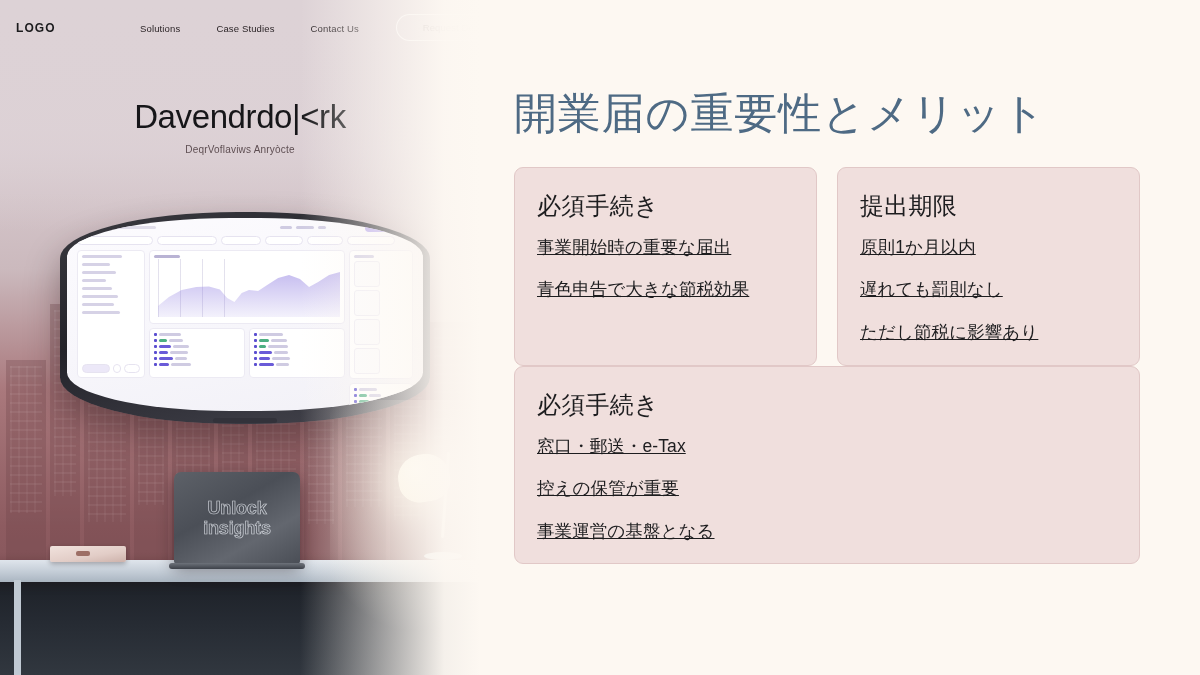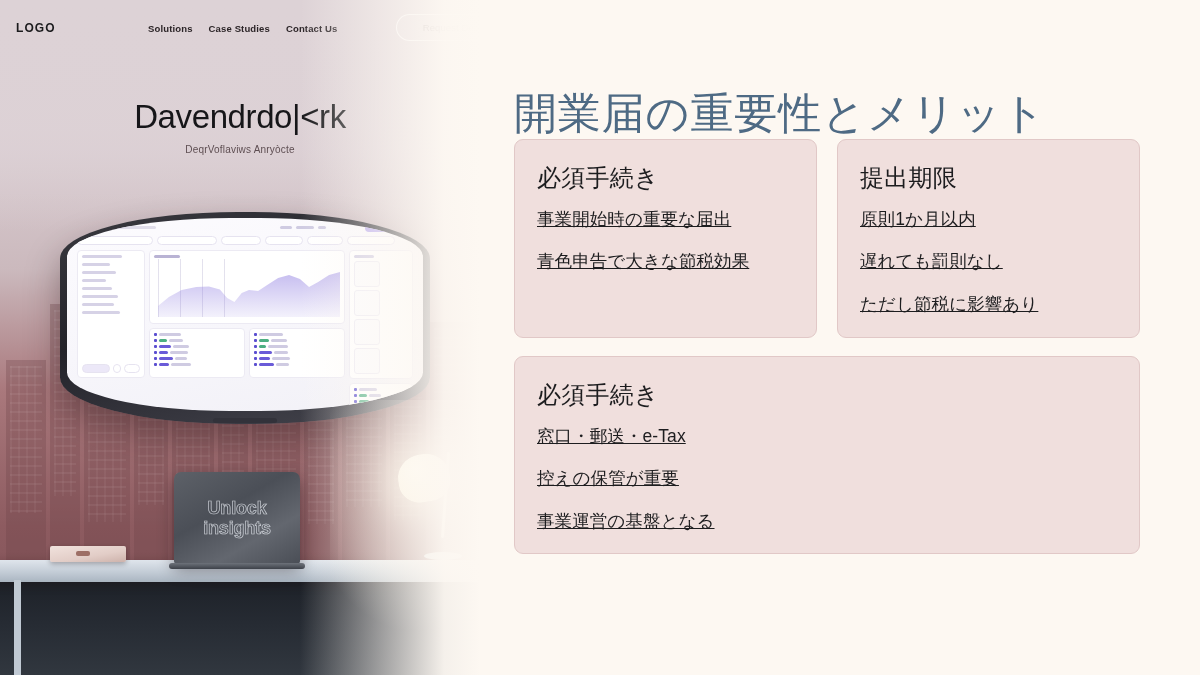--- a/index.html
+++ b/index.html
@@ -33,21 +33,21 @@
   
   .top-wash{
     position:absolute; left:0; top:0; width:480px; height:230px;
     background:linear-gradient(180deg,#ddd2d6 0%,rgba(221,210,214,.85) 55%,rgba(221,210,214,0) 100%);
     z-index:3;
   }
 
   
   .nav { position:absolute; top:0; left:0; width:480px; height:56px; display:flex; align-items:center; z-index:6; }
   .logo { position:absolute; left:16px; font-size:12px; font-weight:700; letter-spacing:.09em; color:#1b1b1d; }
-  .nav-links { position:absolute; left:148px; display:flex; gap:16px;font-weight:bold; }
+  .nav-links { position:absolute; left:140px; display:flex; gap:36px; }
   .nav-links span { font-size:9.5px; color:#2b2427; letter-spacing:.015em; }
   .demo-btn {
     position:absolute; left:396px; top:14px; width:118px; height:27px;
     border:1px solid rgba(255,255,255,.75); border-radius:14px;
     display:flex; align-items:center; justify-content:center;
     font-size:9.5px; color:rgba(120,104,108,.62); letter-spacing:.01em;
     background:rgba(255,255,255,.10);
   }
 
   
@@ -154,23 +154,23 @@
     z-index:8; pointer-events:none;
   }
 
   
   .right-panel {
     position:relative; flex:1; height:675px;
     background:#fdf8f2; padding:88px 60px 0 34px; z-index:10;
   }
   .page-title {
     font-size:43px; font-weight:400; color:#4e6a84;
-    letter-spacing:.02em; line-height:1.18; 
-  }
-  .card-row { display:flex; gap:20px; margin-bottom:18px; }
+    letter-spacing:.02em; line-height:1.18; margin-bottom:28px;
+  }
+  .card-row { display:flex; gap:20px; }
   .card {
     background:#f0dfdd; border:1px solid #e1c8c7; border-radius:9px;
     padding:22px 22px 20px 22px;
   }
   .card.half { flex:1 1 0; min-height:195px; }
   .card.full { width:100%; min-height:195px; }
   .card-heading {
     font-size:24px; font-weight:400; color:#1d1d1f;
     letter-spacing:.01em; margin-bottom:14px;
   }

